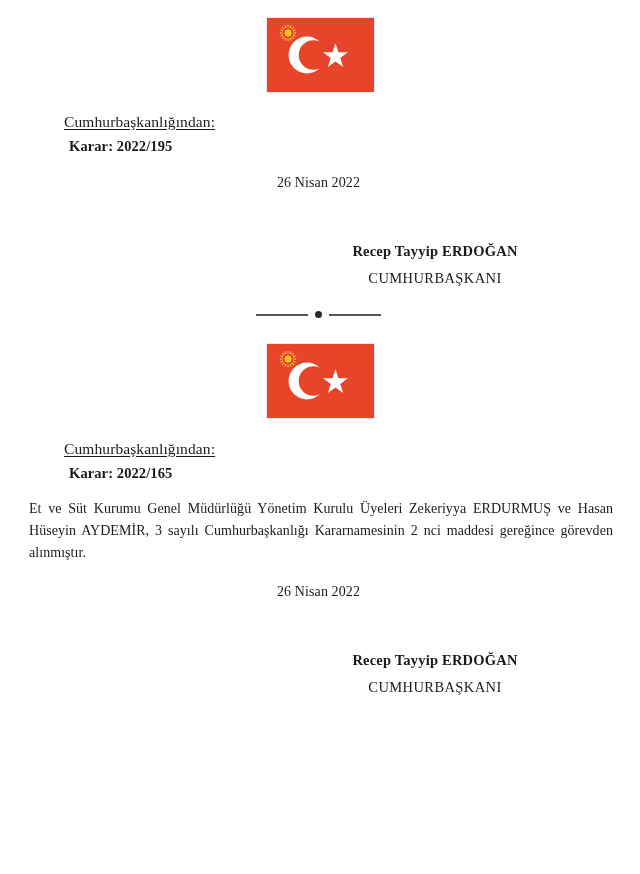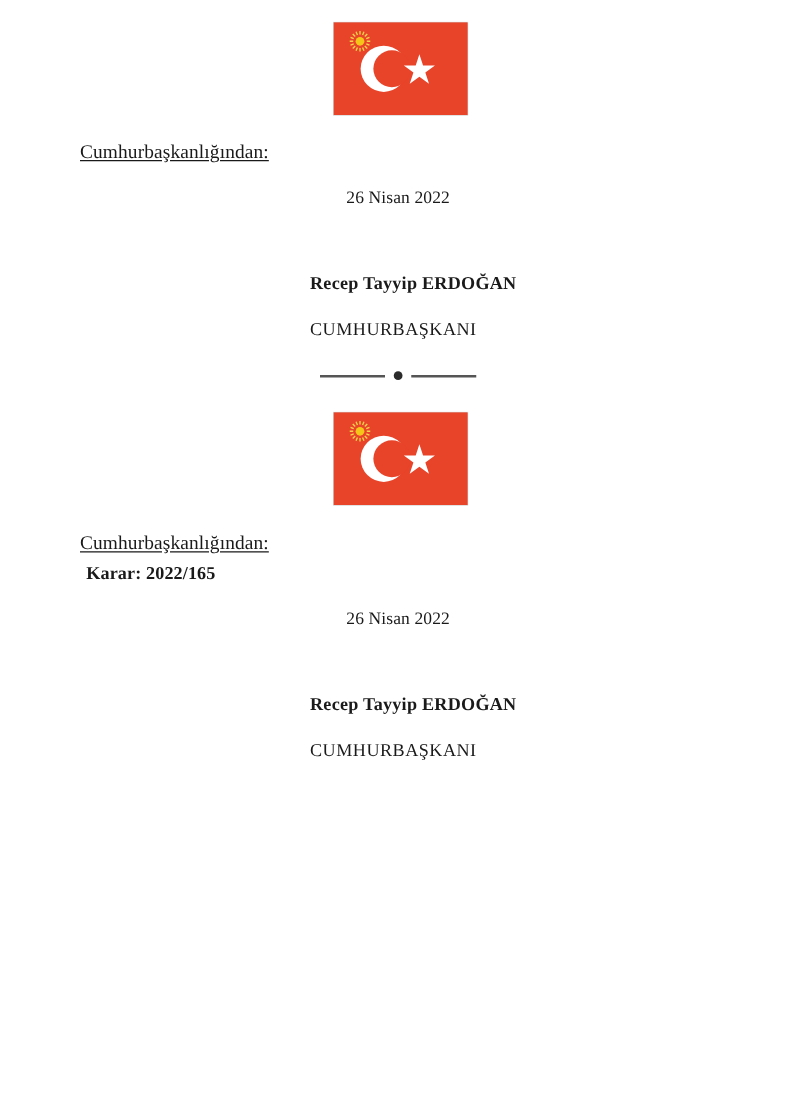--- a/index.html
+++ b/index.html
@@ -72,31 +72,32 @@
   }
   .date {
     font-size: 14px;
     text-align: center;
     margin-top: 20px;
     margin-left: -3px;
     letter-spacing: 0.1px;
   }
   .signature {
     margin-top: 52px;
+    text-align: center;
     margin-left: 248px;
     margin-right: 18px;
   }
   .sig-name {
     font-size: 14.5px;
     font-weight: bold;
     letter-spacing: 0.2px;
   }
   .sig-title {
     font-size: 14.5px;
-    margin-top: 20px;
+    margin-top: 10px;
     letter-spacing: 0.4px;
   }
 
   
   .divider {
     display: flex;
     align-items: center;
     justify-content: center;
     margin-top: 24px;
     margin-left: -4px;
@@ -160,20 +161,21 @@
 
           <polygon fill="#ffffff" points="68.5,25.3 71.45,34.35 80.97,34.35 73.26,39.95 76.21,49 68.5,43.4 60.79,49 63.74,39.95 56.03,34.35 65.55,34.35"></polygon>
         </svg>
       </div>
     </div>
 
     <div class="spacer-flag-head-1"></div>
 
     <div class="heading">Cumhurbaşkanlığından:</div>
 
+    <div class="karar">Karar: 2022/195</div>
 
 
     <div class="date">26 Nisan 2022</div>
 
     <div class="signature">
       <div class="sig-name">Recep Tayyip ERDOĞAN</div>
       <div class="sig-title">CUMHURBAŞKANI</div>
     </div>
   </div>
 
@@ -218,20 +220,21 @@
         </svg>
       </div>
     </div>
 
     <div class="spacer-flag-head-2"></div>
 
     <div class="heading">Cumhurbaşkanlığından:</div>
 
     <div class="karar">Karar: 2022/165</div>
 
+    <div class="body-text">Et ve Süt Kurumu Genel Müdürlüğü Yönetim Kurulu Üyeleri Zekeriyya ERDURMUŞ ve Hasan Hüseyin AYDEMİR, 3 sayılı Cumhurbaşkanlığı Kararnamesinin 2 nci maddesi gereğince görevden alınmıştır.</div>
 
     <div class="date">26 Nisan 2022</div>
 
     <div class="signature">
       <div class="sig-name">Recep Tayyip ERDOĞAN</div>
       <div class="sig-title">CUMHURBAŞKANI</div>
     </div>
   </div>
 
 </div>

